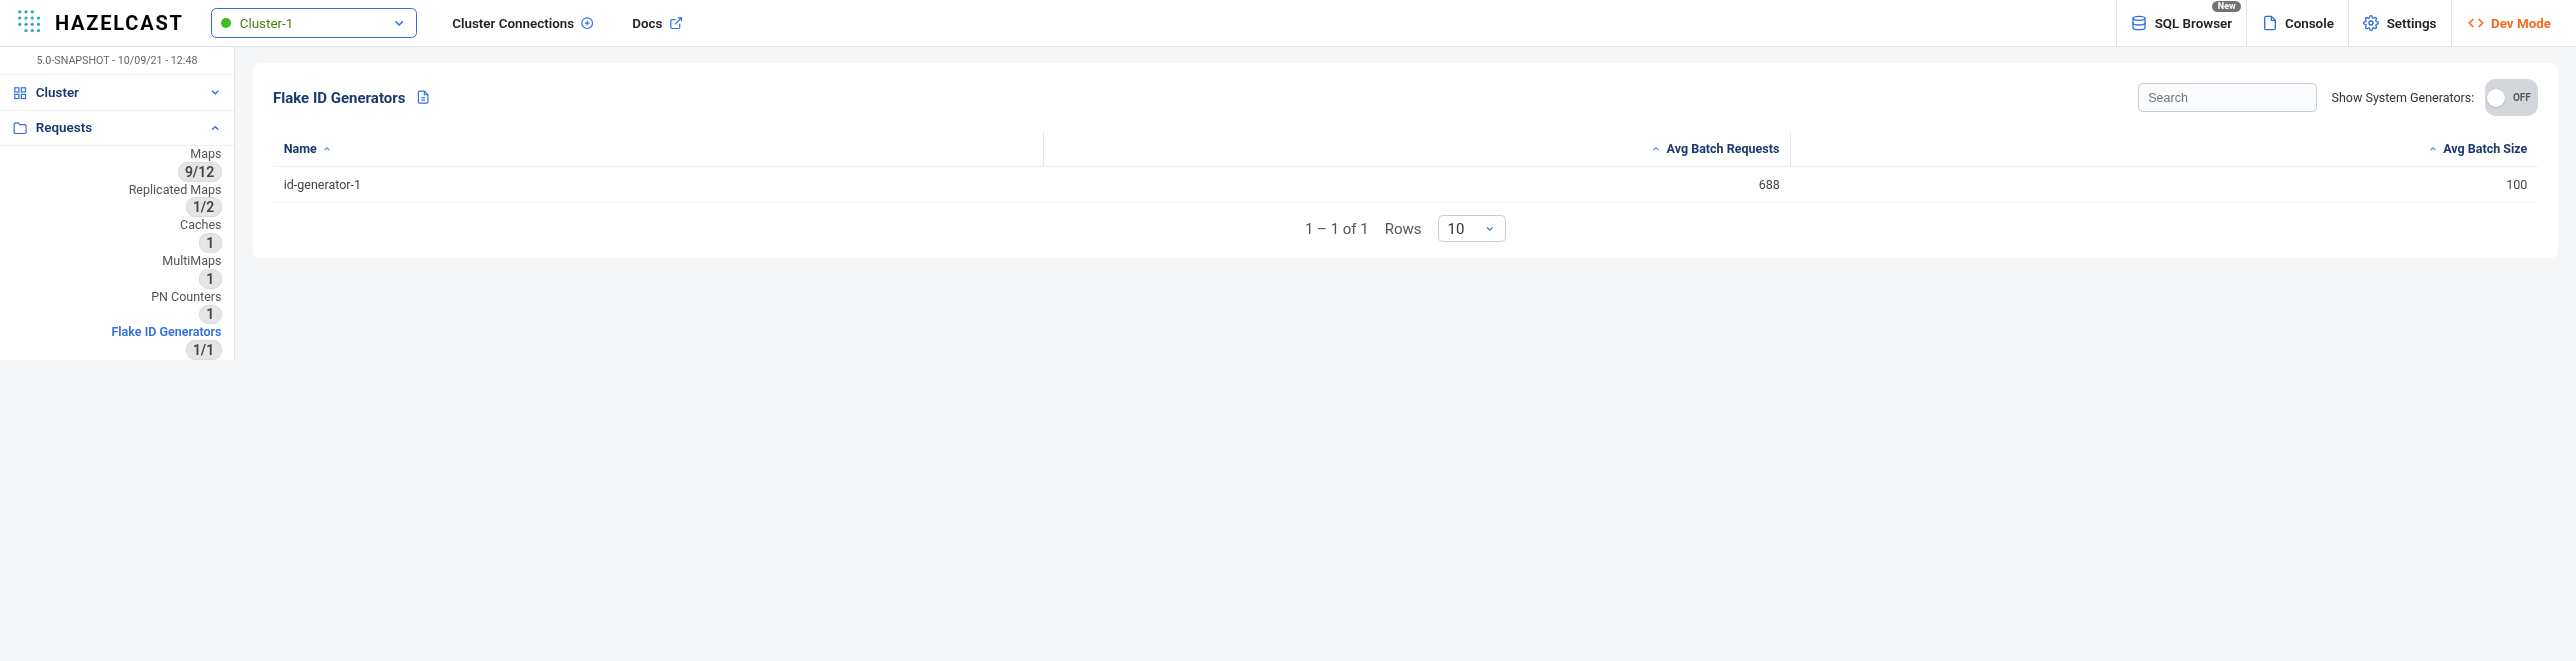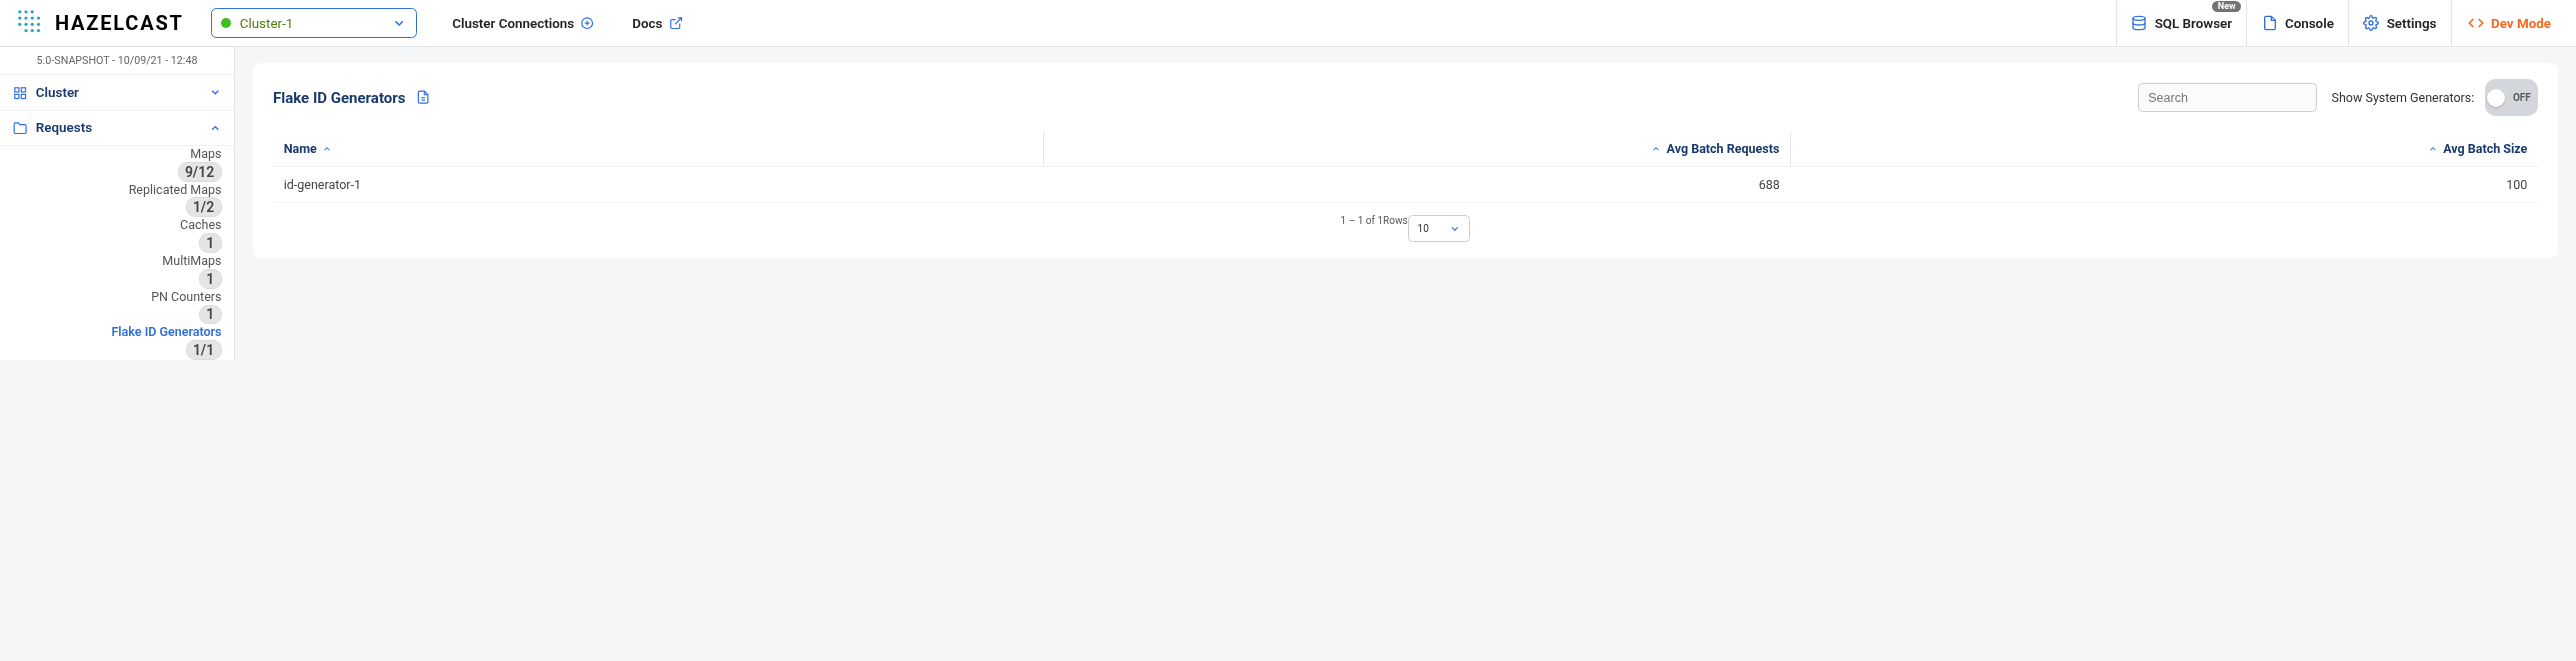--- a/index.html
+++ b/index.html
@@ -46,21 +46,21 @@
 .toggle .tlabel { flex: 1; text-align: right; font-size: 10px; font-weight: 600; color: #555; padding-right: 7.2px; }
 .table { width: 100%; border-collapse: collapse; }
 .table th { text-align: left; font-size: 12.5px; font-weight: 700; color: #1a3a6e; padding: 9px 10.7px; border-bottom: 0.9px solid #eef0f3; }
 .table th.right, .table td.right { text-align: right; }
 .table th .sort { display: inline-flex; align-items: center; cursor: pointer; }
 .table th .sarrow { width: 10px; height: 10px; color: #2f6fde; }
 .table th.left .sarrow { margin-left: 5.4px; }
 .table th.right .sarrow { margin-right: 5.4px; }
 .vdiv { border-left: 0.9px solid #e4e6eb; }
 .table td { font-size: 12.5px; color: #444; padding: 10px 10.7px; border-bottom: 0.9px solid #f4f5f7; }
-.pager { display: flex; justify-content: center; gap: 0; padding: 12.5px 0 1.8px; font-size: 10px; color: #555; }
+.pager { display: flex; align-items: center; justify-content: center; gap: 16px; padding: 12.5px 0 1.8px; font-size: 15px; color: #555; }
 .rows-sel { display: flex; align-items: center; border: 0.9px solid #c8cdd4; border-radius: 4.5px; height: 27px; padding: 0 9px; cursor: pointer; }
 .rows-sel .val { margin-right: 20px; color: #333; }
 .rows-sel .chev { width: 11.6px; height: 11.6px; color: #2f6fde; }
 </style>
 </head>
 <body>
 <div class="app">
 
 <div class="header">
   <div class="logo">

